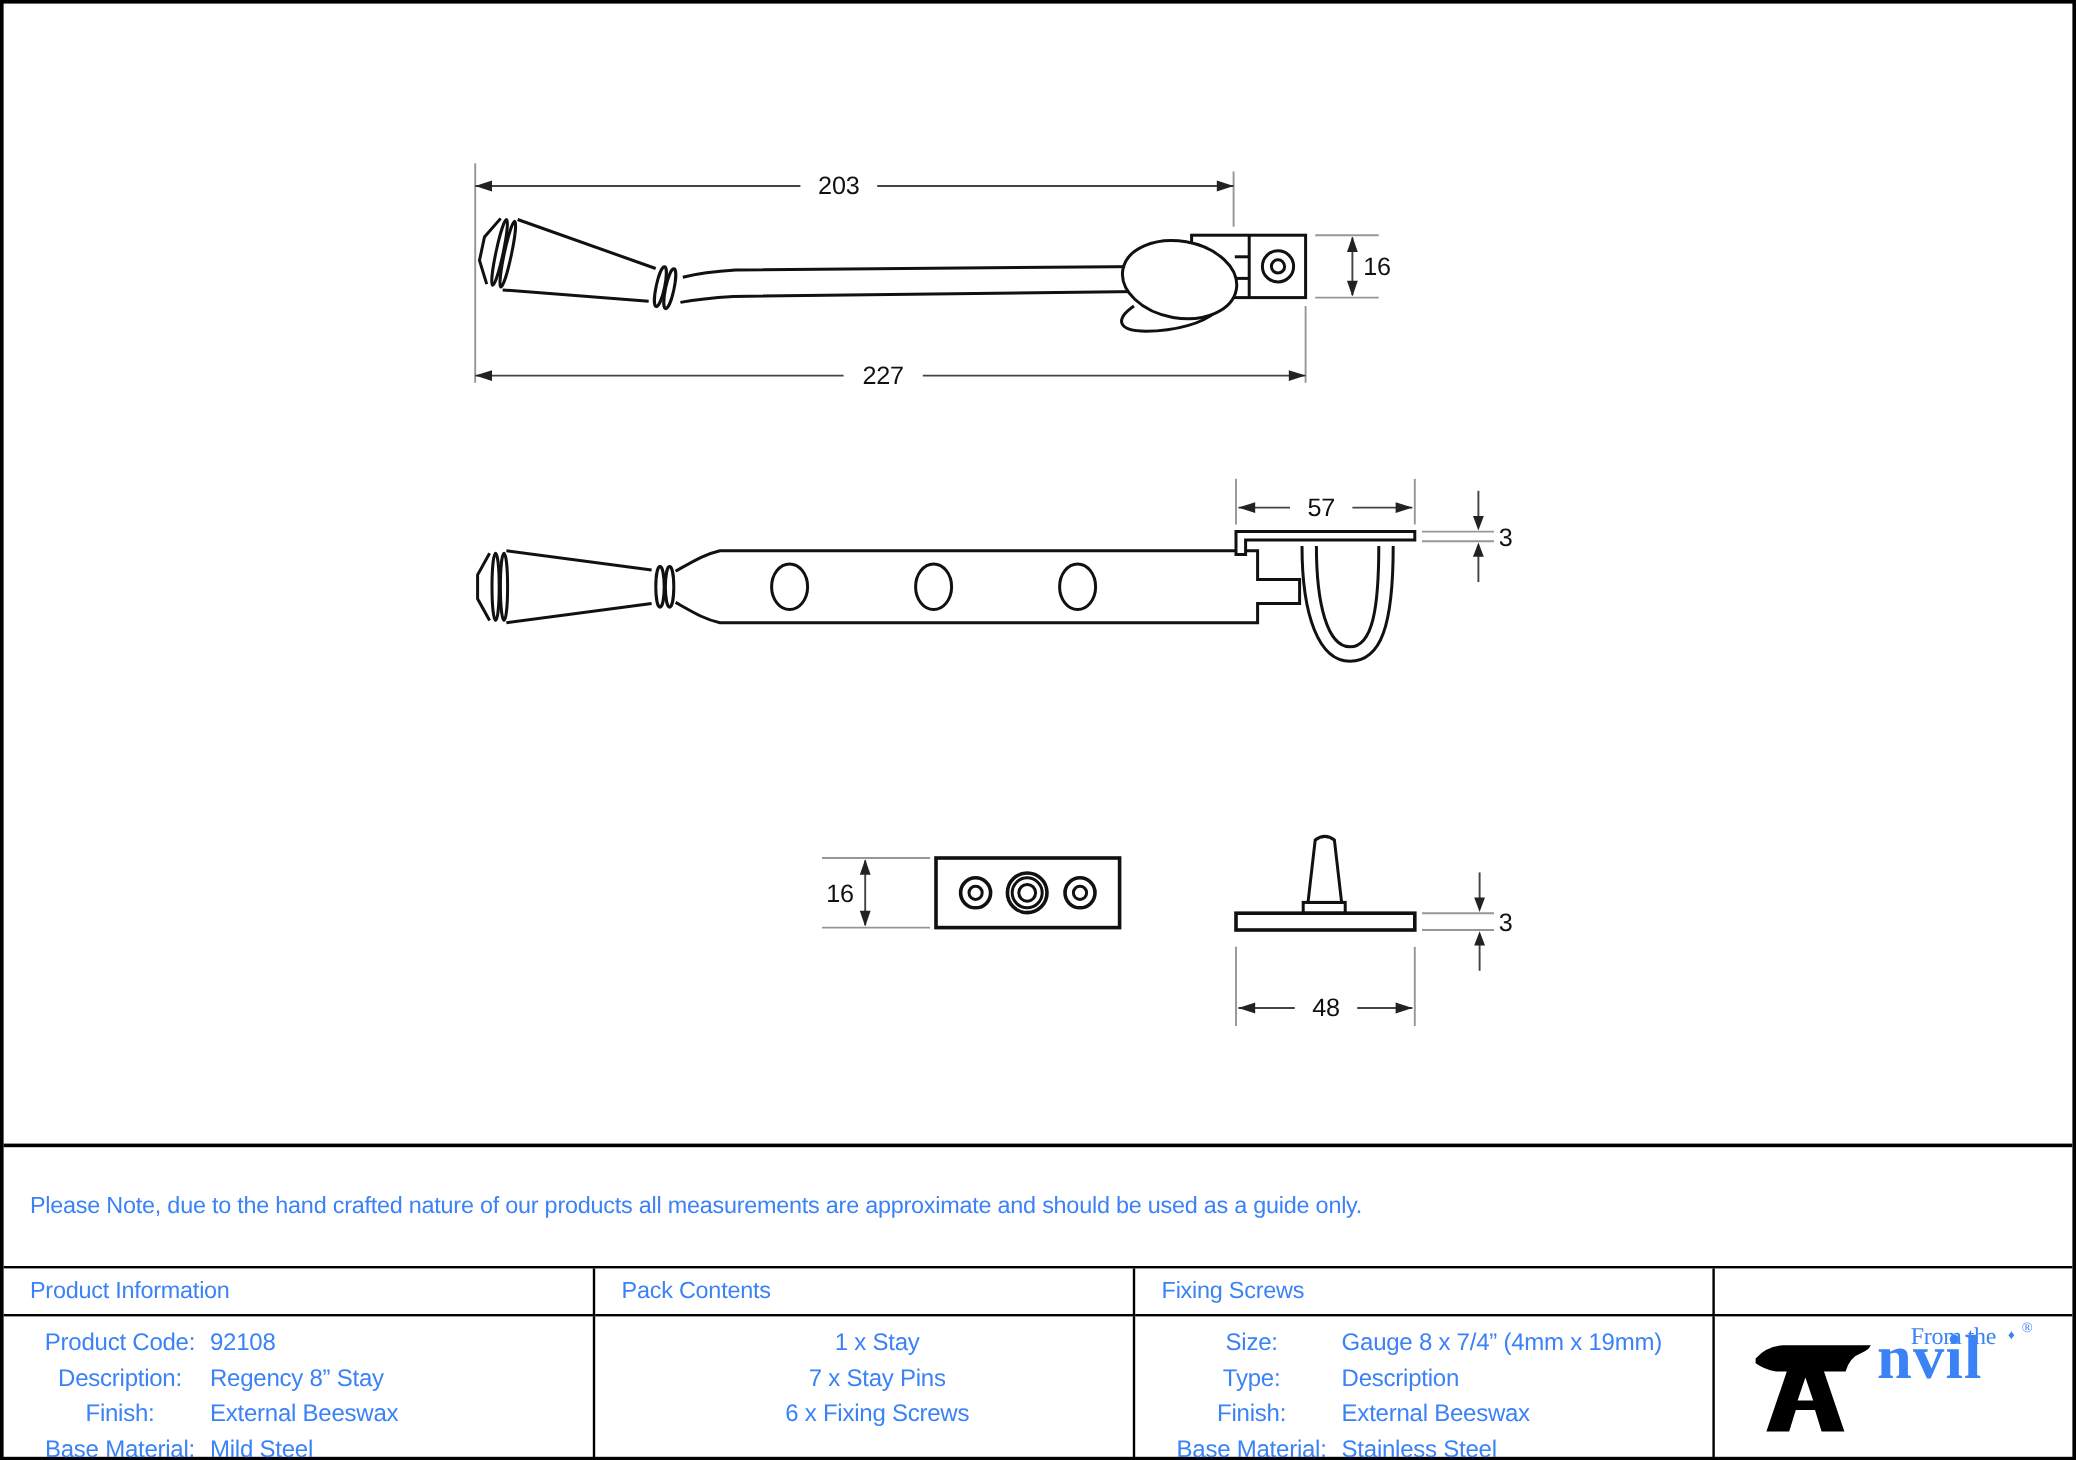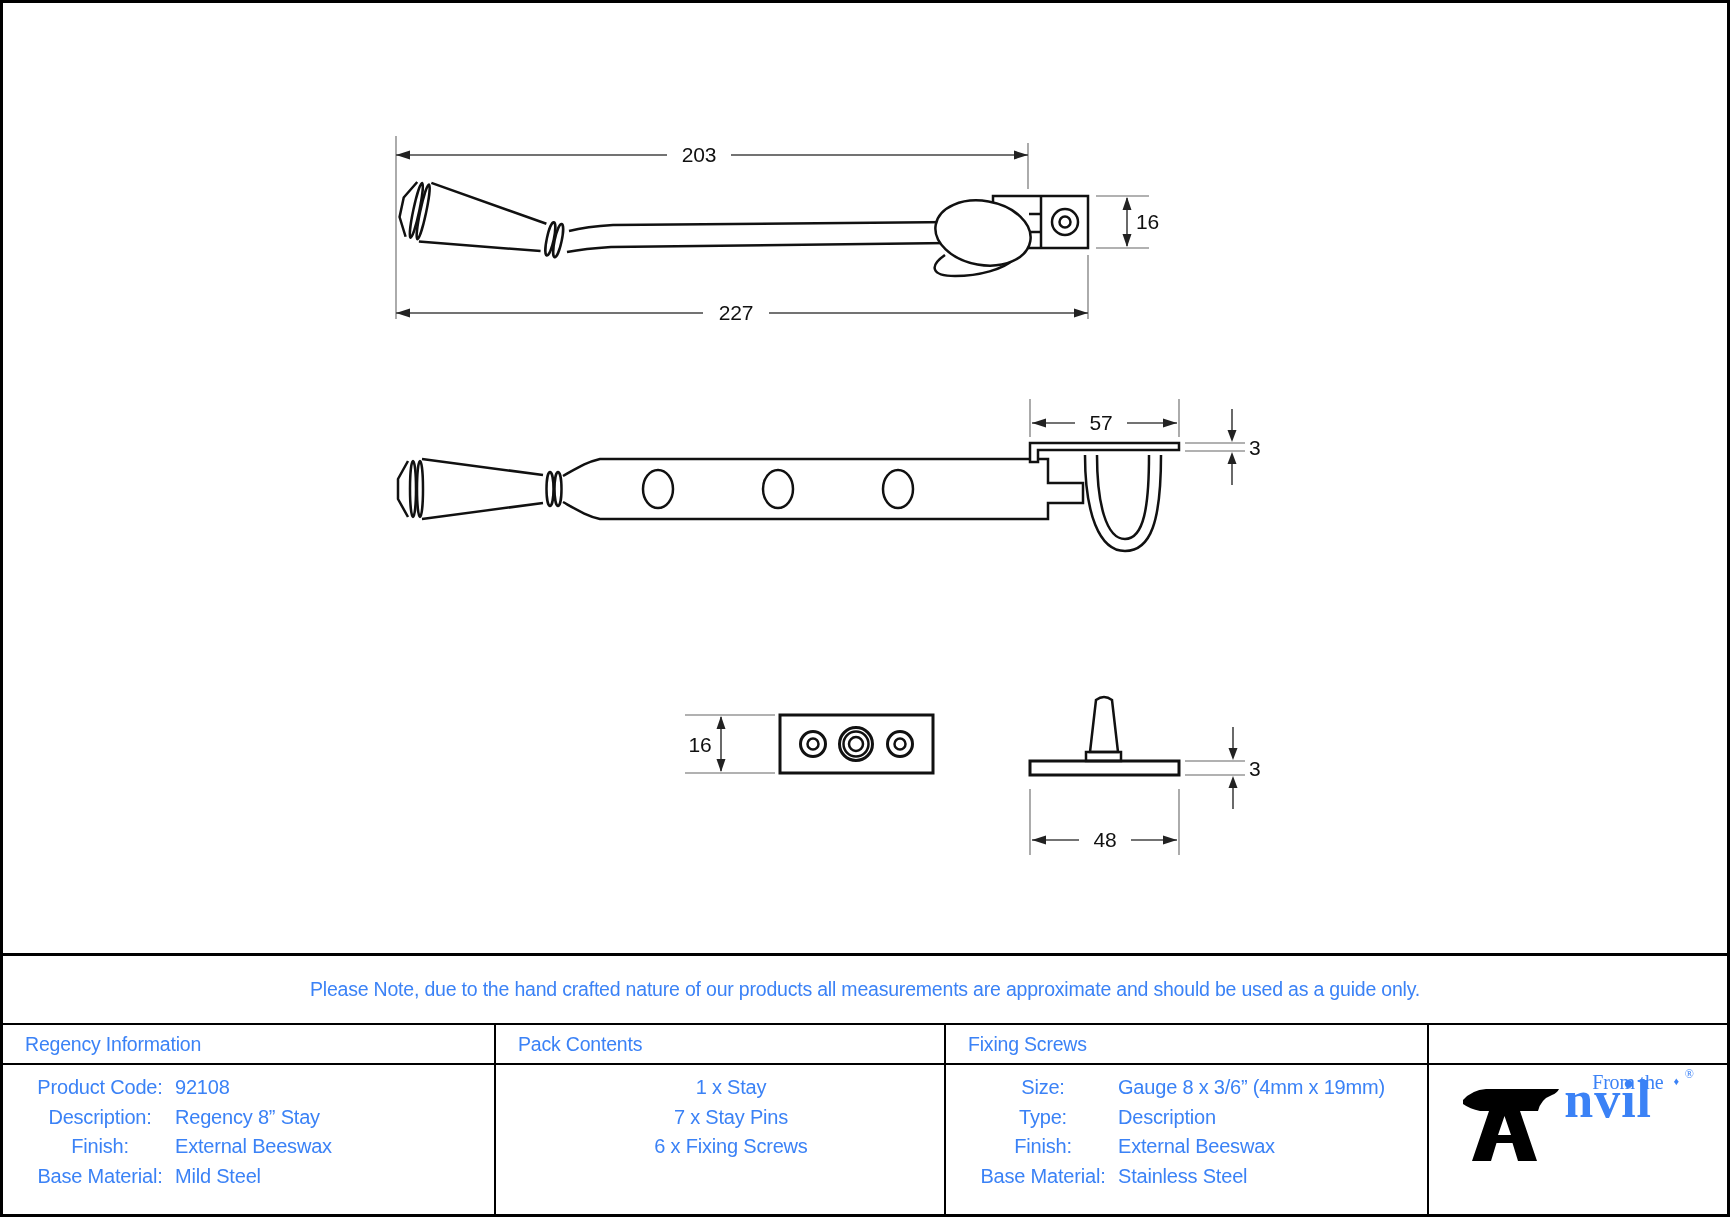--- a/index.html
+++ b/index.html
@@ -5,21 +5,21 @@
   html,body{margin:0;padding:0;background:#fff;}
   .sheet{
     width:1730px;height:1217px;box-sizing:border-box;
     border:3px solid #000;background:#fff;position:relative;
     font-family:"Liberation Sans",sans-serif;color:#3b82f6;
     display:flex;flex-direction:column;letter-spacing:-0.2px;
   }
   .drawing-area{height:950px;flex:0 0 auto;}
   .note-box{
     flex:0 0 auto;height:67px;border-top:3px solid #000;border-bottom:2px solid #000;
-    display:flex;align-items:center;padding:0 22px;font-size:19.5px;justify-content:center;
+    display:flex;align-items:center;padding:16px 22px;font-size:19.5px;
   }
   .spec-table{flex:1 1 auto;display:grid;grid-template-columns:493px 450px 483px 1fr;grid-template-rows:40px 1fr;}
   .cell{box-sizing:border-box;}
   .vline{border-right:2px solid #000;}
   .head{border-bottom:2px solid #000;display:flex;align-items:center;padding:0 22px;font-size:19.5px;}
   .bodycell{padding:8px 0 0 22px;font-size:20px;line-height:29.5px;text-align:center;}
   .kv{display:flex;}
   .kv .k{width:150px;flex:0 0 auto;}
   .logo-cell{display:flex;align-items:flex-start;justify-content:center;padding-top:6px;}
   .logo{display:flex;align-items:flex-start;}
@@ -171,21 +171,21 @@
         <text x="1102" y="844" text-anchor="middle">48</text>
       </g>
     </svg>
   </div>
 
   <div class="note-box">
     <span>Please Note, due to the hand crafted nature of our products all measurements are approximate and should be used as a guide only.</span>
   </div>
 
   <div class="spec-table">
-    <div class="cell head vline">Regency Information</div>
+    <div class="cell head vline">Product Information</div>
     <div class="cell head vline">Pack Contents</div>
     <div class="cell head vline">Fixing Screws</div>
     <div class="cell head"></div>
 
     <div class="cell bodycell vline">
       <div class="kv">
         <span class="k">Product Code:</span>
         <span class="v">92108</span>
       </div>
       <div class="kv">
@@ -204,21 +204,21 @@
 
     <div class="cell bodycell vline">
       <div>1 x Stay</div>
       <div>7 x Stay Pins</div>
       <div>6 x Fixing Screws</div>
     </div>
 
     <div class="cell bodycell vline">
       <div class="kv">
         <span class="k">Size:</span>
-        <span class="v">Gauge 8 x 3/6” (4mm x 19mm)</span>
+        <span class="v">Gauge 8 x 7/4” (4mm x 19mm)</span>
       </div>
       <div class="kv">
         <span class="k">Type:</span>
         <span class="v">Description</span>
       </div>
       <div class="kv">
         <span class="k">Finish:</span>
         <span class="v">External Beeswax</span>
       </div>
       <div class="kv">

